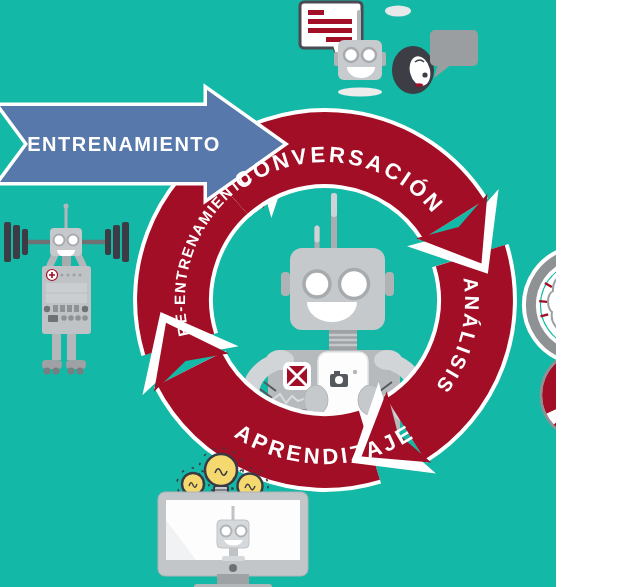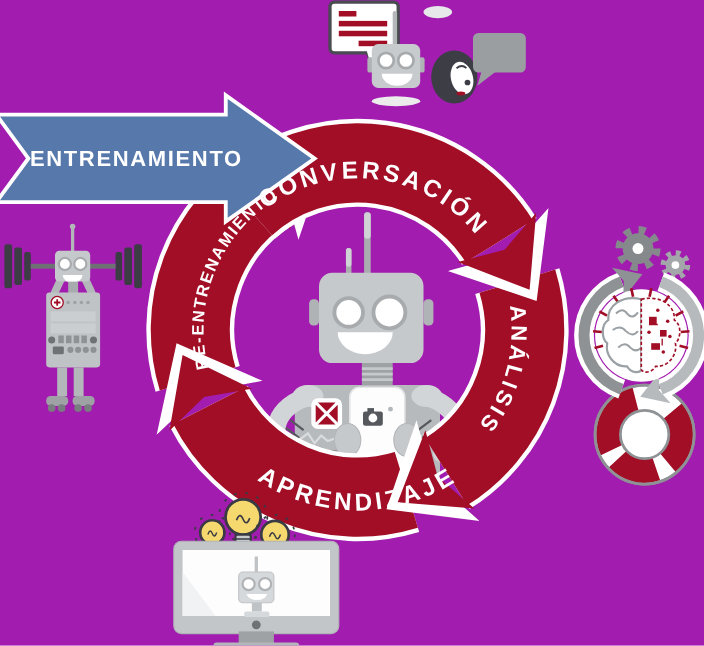--- a/index.html
+++ b/index.html
@@ -1,16 +1,16 @@
 <!DOCTYPE html>
 <html><head>
 <meta charset="utf-8">
 <style>
   html,body{margin:0;padding:0;background:#ffffff;}
-  .canvas{position:relative;width:640px;height:587px;background:#a21caf;overflow:hidden;}
+  .canvas{position:relative;width:556px;height:587px;background:#14b8a6;overflow:hidden;}
   svg{display:block;}
   .cycle-label{font-family:"Liberation Sans",sans-serif;font-weight:bold;fill:#ffffff;}
   .arrow-label{font-family:"Liberation Sans",sans-serif;font-weight:bold;fill:#ffffff;}
 </style>
 </head>
 <body>
 
 <div class="canvas">
 <svg width="640" height="587" viewBox="0 0 640 587" xmlns="http://www.w3.org/2000/svg">
   <defs>

